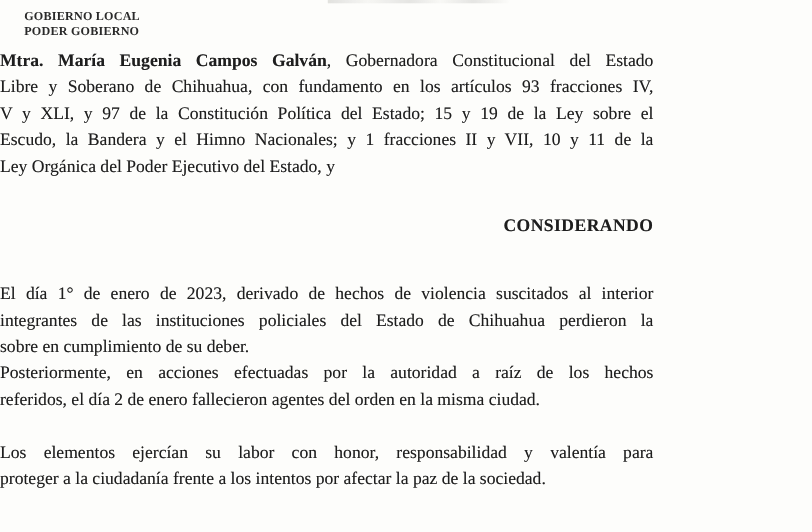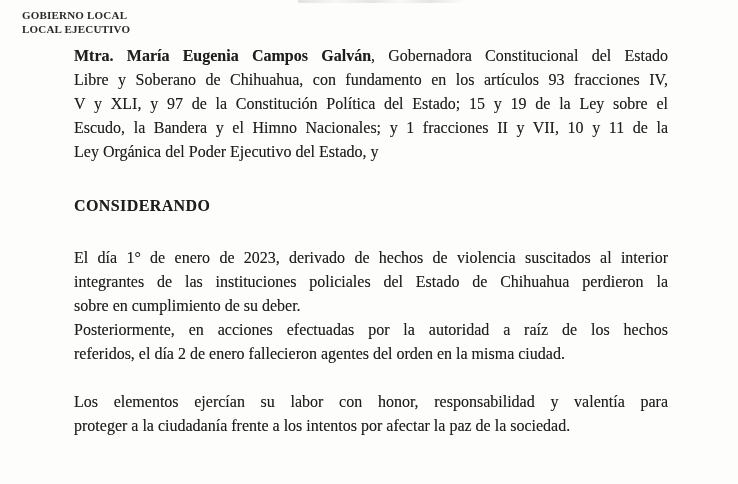--- a/index.html
+++ b/index.html
@@ -32,56 +32,55 @@
   .org-header {
     padding: 8px 0 0 22px;
     font-weight: bold;
     font-size: 11px;
     line-height: 14px;
     letter-spacing: 0.2px;
     color: #2a2a2a;
   }
   .content {
     box-sizing: content-box;
-    padding-left: 74px;
     width: 594px;
     font-size: 16px;
     line-height: 24px;
     text-shadow: 0 0 0.4px rgba(30,30,30,0.45);
   }
   .line {
     text-align: justify;
     text-align-last: justify;
   }
   .line.last {
     text-align-last: left;
   }
   .bold { font-weight: bold; }
   .intro { margin-top: 8px; }
   .heading-block {
     margin-top: 30px;
-    text-align: left;
+    text-align: right;
     font-weight: bold;
     font-size: 16px;
     letter-spacing: 0.4px;
   }
-  .para-1 { margin-top: 28px; }
+  .para-1 { margin-top: 38px; }
   .para-2 { }
   .para-3 { margin-top: 24px; }
 </style>
 </head>
 <body>
 
 <div class="page">
 
   <div class="artifact"></div>
 
   <div class="org-header">
     <div>GOBIERNO LOCAL</div>
-    <div>LOCAL EJECUTIVO</div>
+    <div>PODER GOBIERNO</div>
   </div>
 
   <div class="content">
 
     <div class="intro">
       <div class="line">
         <span class="bold">Mtra. María Eugenia Campos Galván</span><span>, Gobernadora Constitucional del Estado</span>
       </div>
       <div>
           <div class="line">Libre y Soberano de Chihuahua, con fundamento en los artículos 93 fracciones IV,</div>

